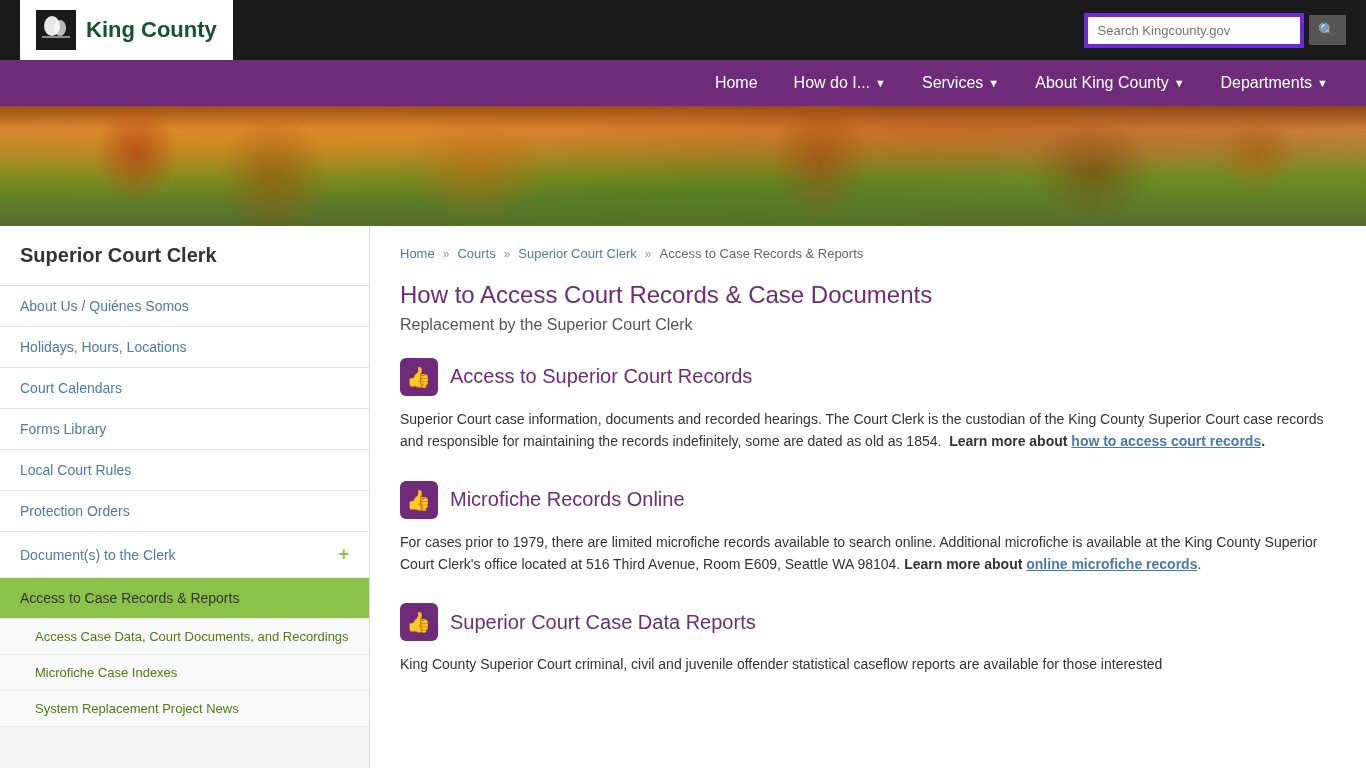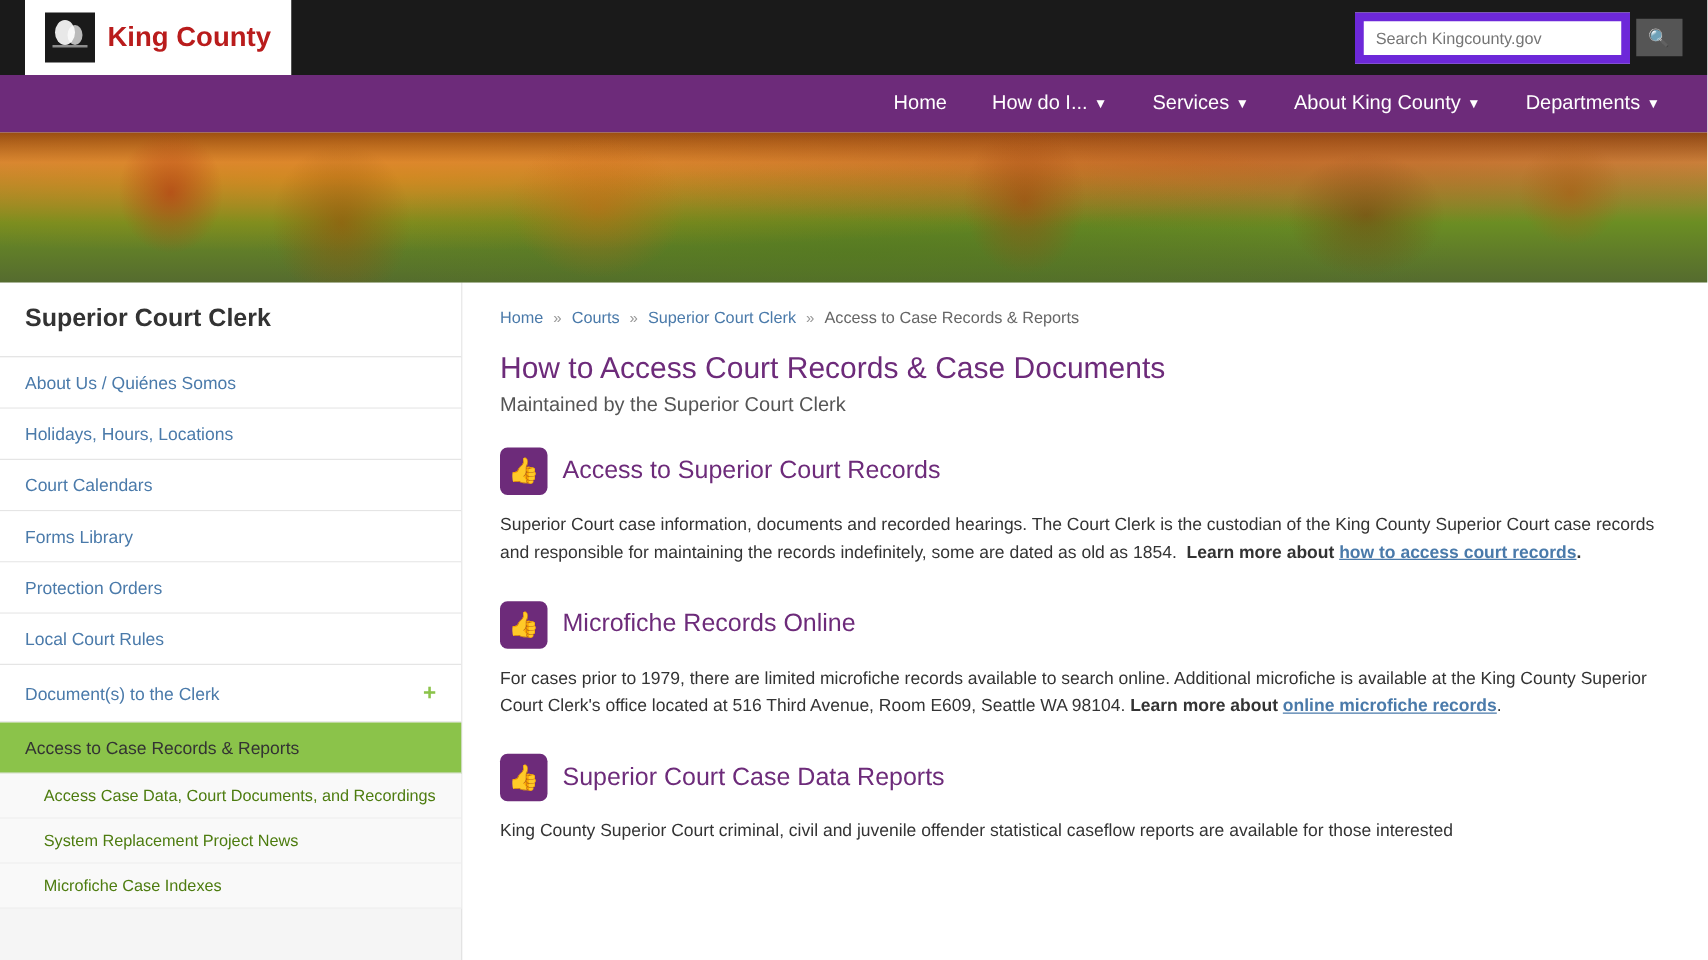--- a/index.html
+++ b/index.html
@@ -29,31 +29,31 @@
       display: flex;
       align-items: center;
       justify-content: center;
       color: white;
       font-size: 22px;
       font-weight: bold;
     }
     .logo-text {
       font-size: 22px;
       font-weight: bold;
-      color: #b91c1c;
+      color: #14532d;
     }
     .search-area {
       display: flex;
       align-items: center;
       gap: 5px;
     }
     .search-input {
       width: 220px;
       padding: 6px 10px;
-      border: 7px solid #6d28d9;
+      border: 4px solid #6d28d9;
       font-size: 13px;
       color: #999;
       background: white;
     }
     .search-btn {
       background: #555;
       color: white;
       border: none;
       padding: 7px 10px;
       cursor: pointer;
@@ -297,50 +297,50 @@
 
 <div class="main-container">
 
   <div class="sidebar">
     <div class="sidebar-title">Superior Court Clerk</div>
 
     <div class="sidebar-item">About Us / Quiénes Somos</div>
     <div class="sidebar-item">Holidays, Hours, Locations</div>
     <div class="sidebar-item">Court Calendars</div>
     <div class="sidebar-item">Forms Library</div>
+    <div class="sidebar-item">Local Court Rules</div>
     <div class="sidebar-item">Protection Orders</div>
-    <div class="sidebar-item">Local Court Rules</div>
     <div class="sidebar-item">
       <span>Document(s) to the Clerk</span>
       <span class="plus-icon">+</span>
     </div>
     <div class="sidebar-item active">Access to Case Records &amp; Reports</div>
 
     <div class="sidebar-sub">
       <div class="sidebar-sub-item">Access Case Data, Court Documents, and Recordings</div>
+      <div class="sidebar-sub-item">Microfiche Case Indexes</div>
       <div class="sidebar-sub-item">System Replacement Project News</div>
-      <div class="sidebar-sub-item">Microfiche Case Indexes</div>
 
     </div>
   </div>
 
   <div class="content">
 
     <div class="breadcrumb">
       <a href="#">Home</a>
       <span class="sep">»</span>
       <a href="#">Courts</a>
       <span class="sep">»</span>
       <a href="#">Superior Court Clerk</a>
       <span class="sep">»</span>
       <span class="current">Access to Case Records &amp; Reports</span>
     </div>
 
     <h1 class="page-title">How to Access Court Records &amp; Case Documents</h1>
-    <p class="page-subtitle">Maintained by the Superior Court Clerk</p>
+    <p class="page-subtitle">Replacement by the Superior Court Clerk</p>
 
     <div class="section">
       <div class="section-header">
         <div class="section-icon">👍</div>
         <h2 class="section-title">Access to Superior Court Records</h2>
       </div>
       <p class="section-text">
         Superior Court case information, documents and recorded hearings. The Court Clerk is the custodian of the King County Superior Court case records and responsible for maintaining the records indefinitely, some are dated as old as 1854.&nbsp; <strong>Learn more about <a href="#">how to access court records</a>.</strong>
       </p>
     </div>

